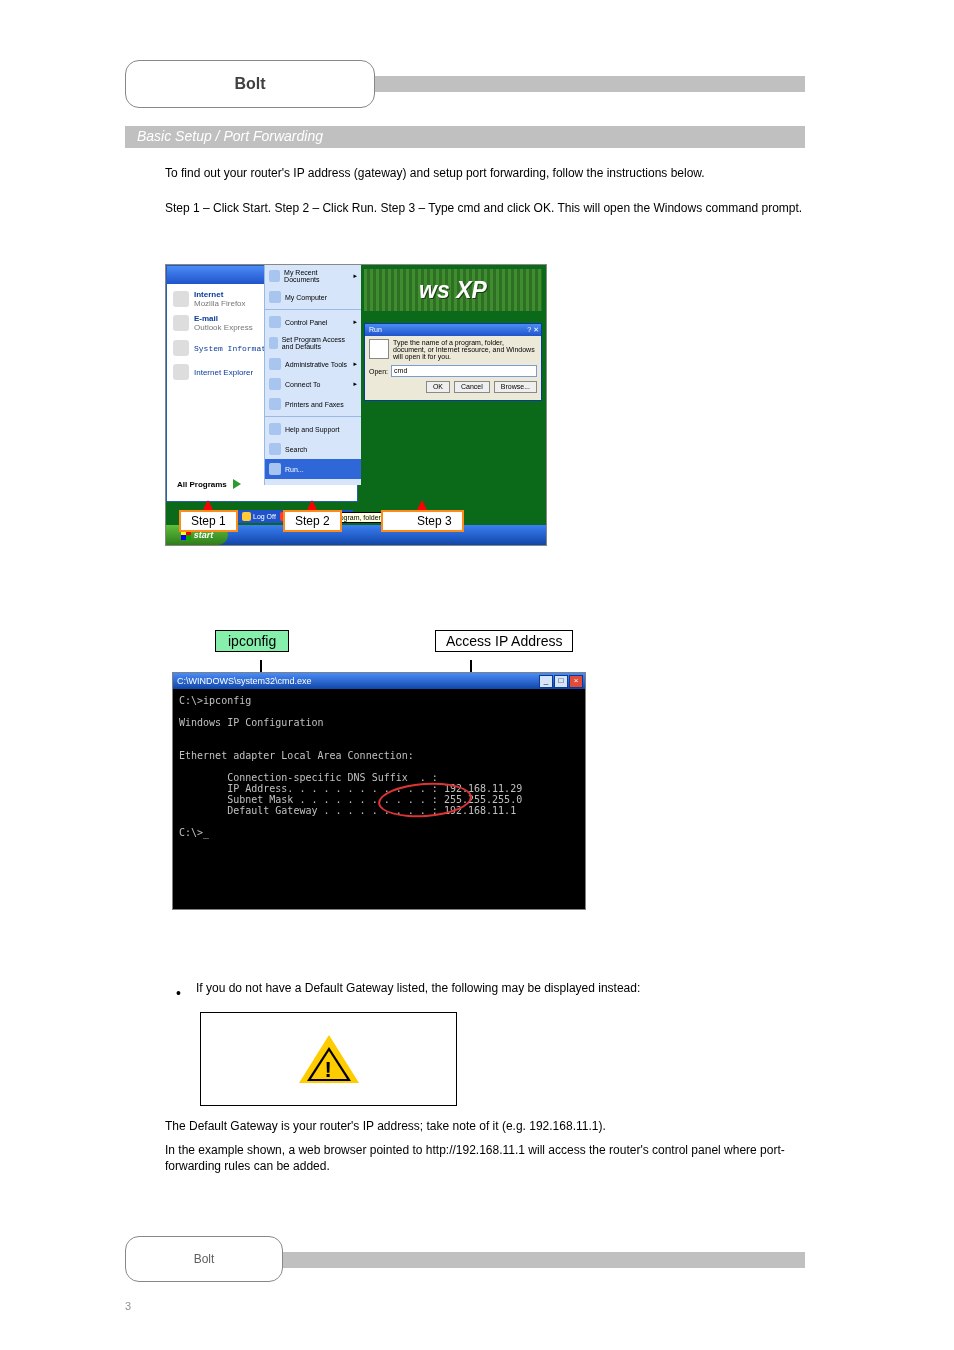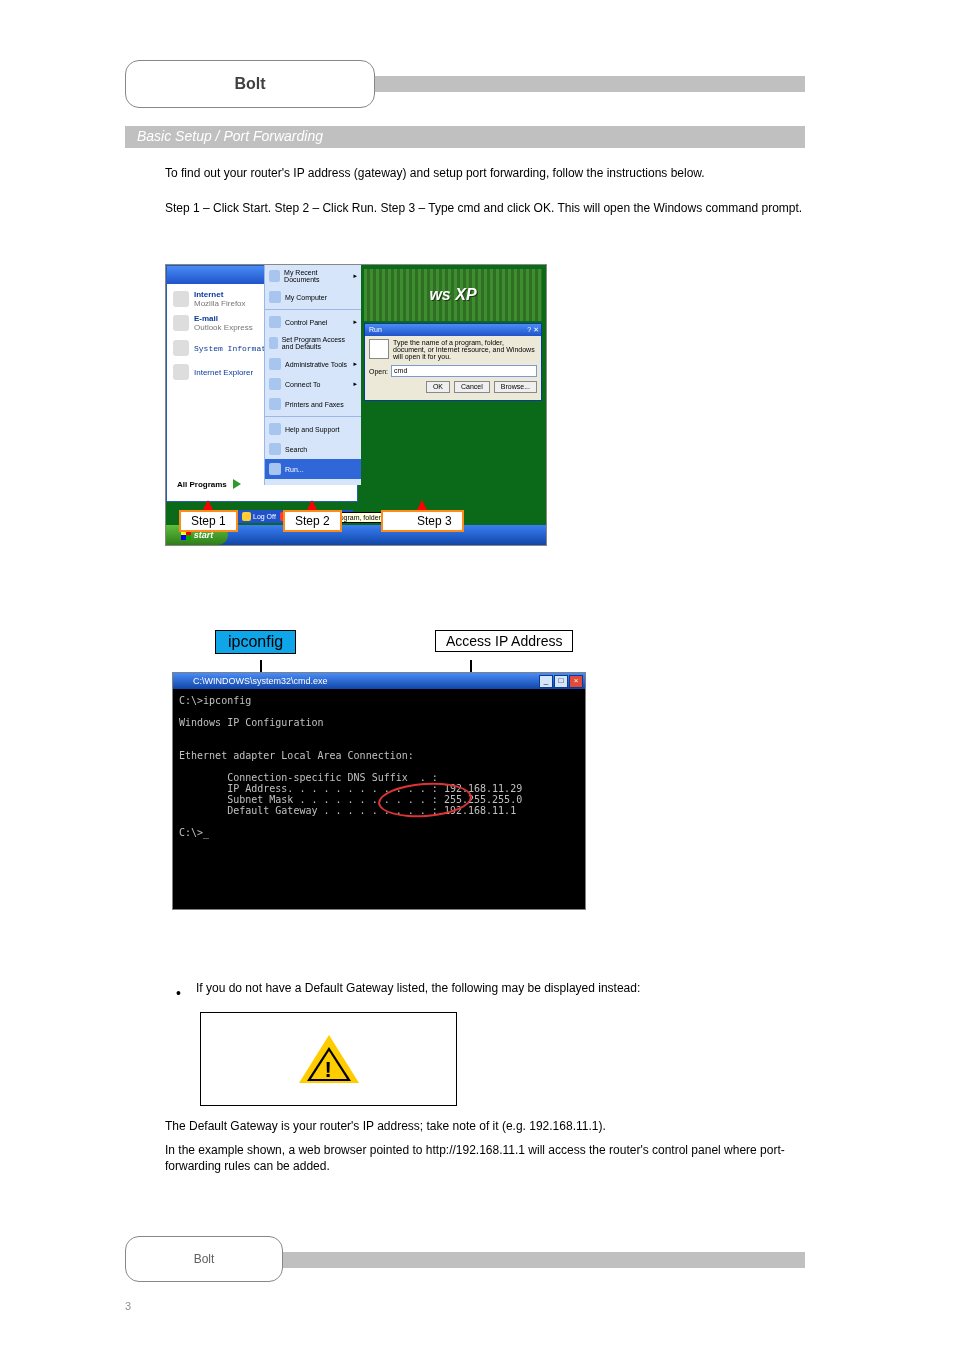--- a/index.html
+++ b/index.html
@@ -87,24 +87,24 @@
     top: 264px;
     width: 380px;
     height: 280px;
     background: linear-gradient(#0a6a1a,#0a6a1a);
     border: 1px solid #888;
     overflow: hidden;
   }
   .shot1 .xp-logo {
     position: absolute;
     left: 198px; top: 4px;
-    width: 178px; height: 52px;
+    width: 178px; height: 42px;
     background: repeating-linear-gradient(90deg,#3e8e2f 0 3px,#2f6f24 3px 6px);
     display:flex; align-items:center; justify-content:center;
-    color:#fff; font-weight:bold; font-size:16px; font-style:italic;
+    color:#fff; font-weight:bold; font-size:23px; font-style:italic;
     text-shadow:1px 1px 0 #1d3c11;
   }
   .shot1 .startpanel {
     position: absolute;
     left: 0; top: 0;
     width: 190px; height: 235px;
     background: #fff;
     border: 1px solid #2a5db0;
   }
   .shot1 .startpanel .bluebar {
@@ -206,41 +206,41 @@
 
   
   #p3{ top:560px; left:165px; }
 
   
   .shot2-labels{
     position:absolute; left:165px; top:630px; width:420px; height:30px;
   }
   .shot2-label-a{
     position:absolute; left:50px; top:0;
-    border:1px solid #000; background:#0ea5e9; padding:2px 12px;
-    font-size:16px;
+    border:1px solid #000; background:#86efac; padding:2px 12px;
+    font-size:14px;
   }
   .shot2-label-b{
     position:absolute; left:270px; top:0;
     border:1px solid #000; background:#fff; padding:2px 10px;
     font-size:14px;
   }
   .shot2 {
     position:absolute; left:172px; top:672px;
     width:412px; height:236px;
     background:#000;
     border:1px solid #808080;
     font-family: "Courier New", monospace;
     font-size:10px; color:#c0c0c0;
     overflow:hidden;
   }
   .shot2 .titlebar{
     height:16px;background:linear-gradient(#4a8cf7,#1146a8);
     color:#fff;font-size:9px;font-family:Arial;
-    display:flex;align-items:center;padding-left:20px;
+    display:flex;align-items:center;padding-left:4px;
     justify-content:space-between;
   }
   .shot2 .winbtns{display:flex;gap:1px;padding-right:2px;font-family:Arial;}
   .shot2 .winbtns span{width:12px;height:11px;background:#d6e5fa;border:1px solid #0a3b99;font-size:8px;color:#000;text-align:center;line-height:10px;}
   .shot2 pre{margin:6px 0 0 6px;white-space:pre;}
   .shot2 .circle{
     position:absolute; border:2px solid #d33;
     border-radius:60% 60% 60% 60%;
     left:205px; top:110px; width:90px; height:30px;
     transform:rotate(-4deg);

